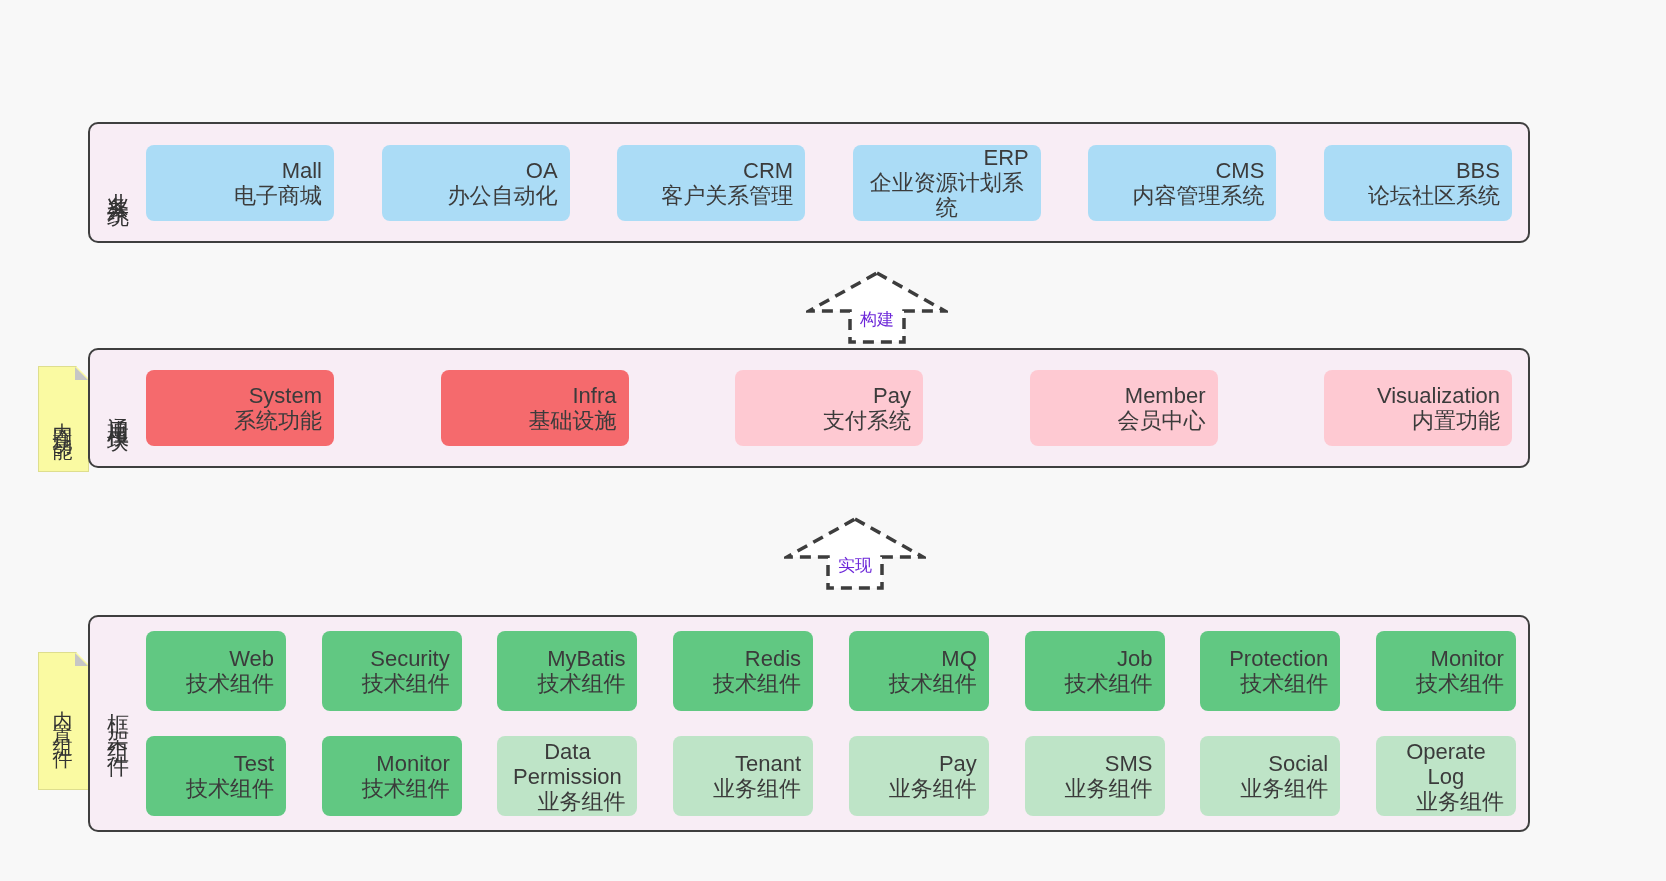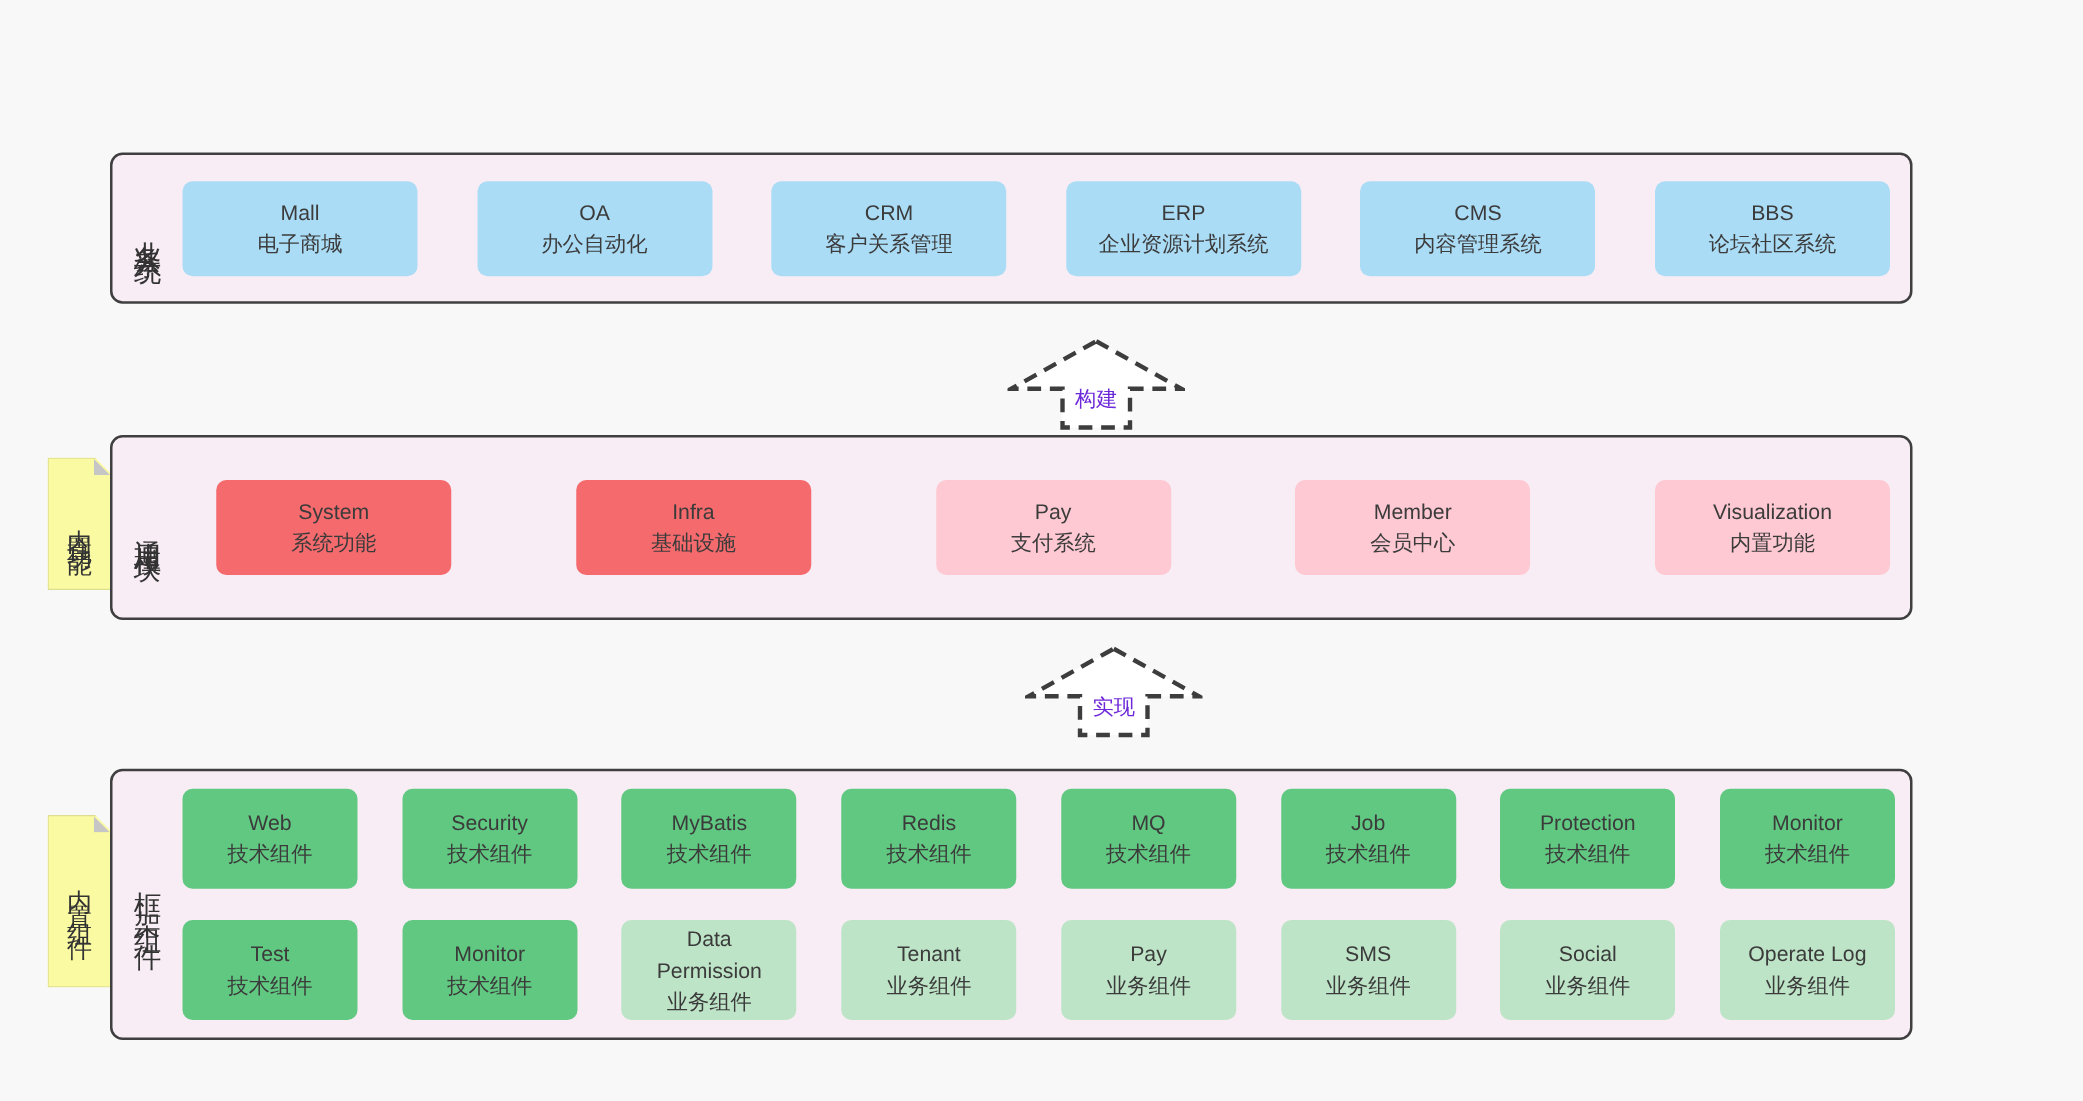--- a/index.html
+++ b/index.html
@@ -3,35 +3,35 @@
 <meta charset="utf-8">
 <style>
   html,body{margin:0;padding:0;}
   #canvas{position:relative;width:1666px;height:881px;background:#f8f8f8;overflow:hidden;
           font-family:"Liberation Sans","DejaVu Sans",sans-serif;color:#3b3b3b;}
 
   
   .band{position:absolute;left:88px;width:1442px;background:#f8edf5;border:2px solid #3f3f3f;
         border-radius:10px;box-sizing:border-box;display:flex;align-items:center;}
   #band-top{top:122px;height:121px;}
-  #band-mid{top:348px;height:148px;gap:27px;}
+  #band-mid{top:348px;height:120px;}
   #band-bot{top:615px;height:217px;}
 
   .band-label{flex:0 0 56px;align-self:stretch;display:flex;justify-content:center;align-items:center;}
   .band-label span{writing-mode:vertical-lr;text-orientation:upright;font-size:22px;color:#333;}
   .ls-sm span{letter-spacing:4px;}
   .ls-lg span{letter-spacing:14px;}
 
   .boxes{flex:1;display:flex;justify-content:space-between;align-items:center;padding-right:16px;}
   .rows{flex:1;display:flex;flex-direction:column;gap:25px;padding-right:12px;}
   .row{display:flex;justify-content:space-between;}
 
   
-  .box{box-sizing:border-box;display:flex;flex-direction:column;justify-content:center;align-items:center;
-       text-align:center;border-radius:8px;padding:2px 12px;font-size:17px;line-height:25px;}
+  .box{box-sizing:border-box;display:flex;flex-direction:column;justify-content:center;align-items:flex-end;
+       text-align:center;border-radius:8px;padding:2px 12px;font-size:22px;line-height:25px;}
   .w-lg{width:188px;height:76px;}
   .w-sm{width:140px;height:80px;}
   .blue{background:#abdcf6;}
   .red{background:#f56a6d;}
   .pink{background:#fec9d2;}
   .green{background:#61c882;}
   .lgreen{background:#bee4c7;}
 
   
   .sticky{position:absolute;left:38px;width:51px;background:#fafaa2;border:1px solid #dede8e;
@@ -41,21 +41,21 @@
                 clip-path:polygon(0 0,100% 100%,0 100%);}
   .sticky span{writing-mode:vertical-lr;text-orientation:upright;font-size:20px;color:#333;}
   #sticky-1{top:366px;height:106px;}
   #sticky-1 span{letter-spacing:6px;}
   #sticky-2{top:652px;height:138px;}
   #sticky-2 span{letter-spacing:13px;}
 
   
   .arrow{position:absolute;width:142px;height:76px;}
   #arrow-1{left:806px;top:270px;}
-  #arrow-2{left:820px;top:516px;}
+  #arrow-2{left:784px;top:516px;}
   .arrow svg{display:block;}
   .arrow-label{position:absolute;left:50%;top:38px;transform:translateX(-50%);
                background:#ffffff;padding:0 3px;font-size:17px;white-space:nowrap;color:#6d28d9;}
 </style>
 </head>
 <body>
 
 <div id="canvas">
 
   <div class="sticky" id="sticky-1">

